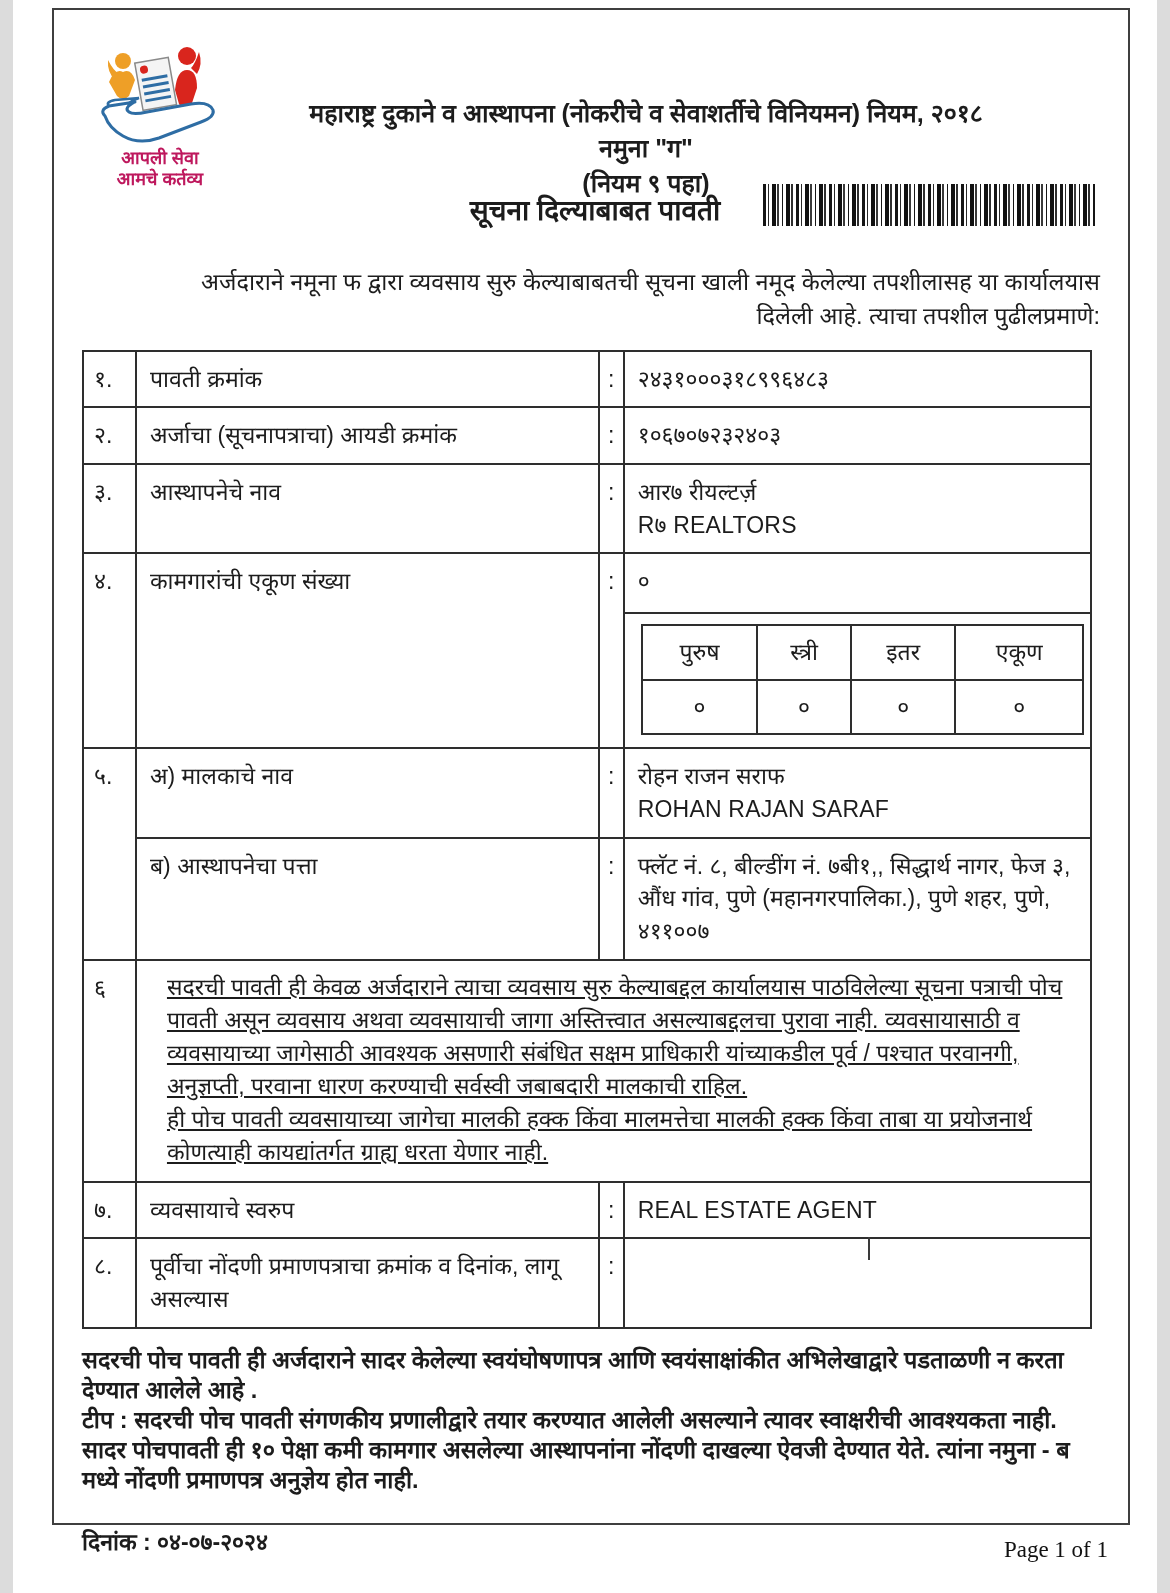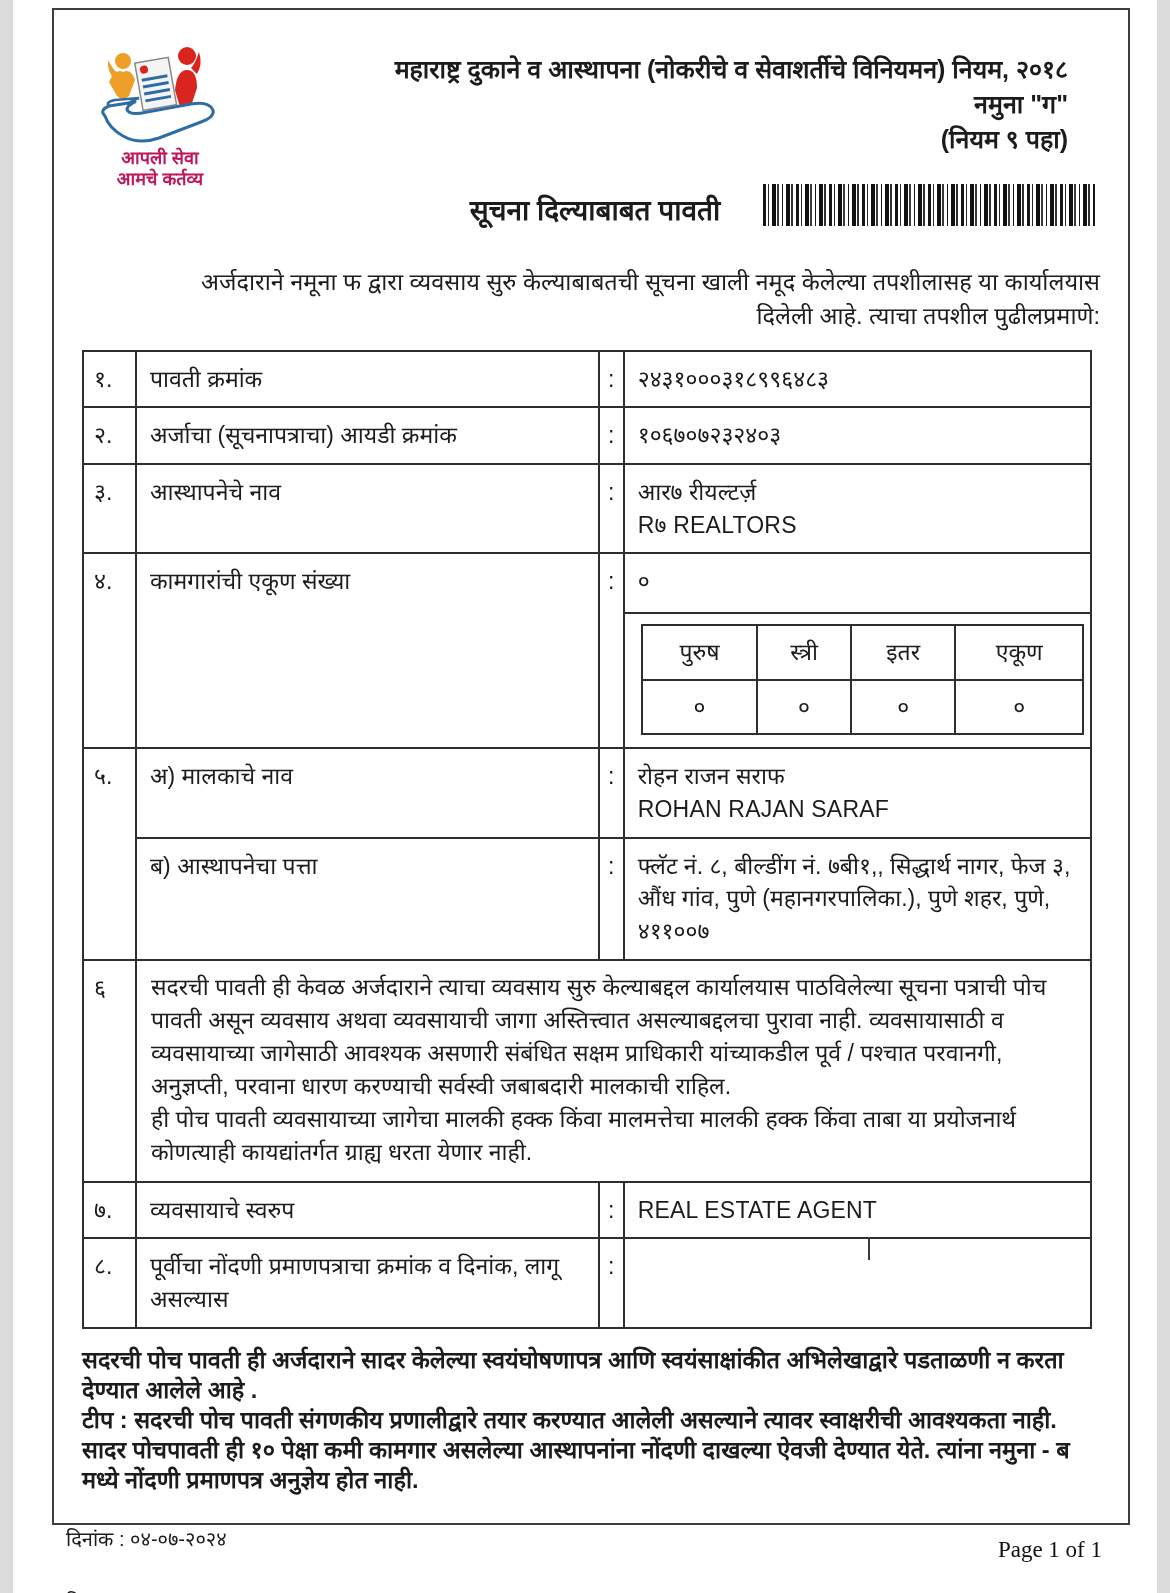--- a/index.html
+++ b/index.html
@@ -23,21 +23,21 @@
     border: 2px solid #3f3f3f;
     background: #fff;
   }
 
   
   .header { position: relative; height: 178px; }
   .logo-block { position: absolute; left: 32px; top: 34px; width: 148px; text-align: center; }
   .logo-art { width: 130px; height: 104px; display: block; margin: 0 auto; }
   .logo-caption { font-weight: bold; font-size: 18px; line-height: 1.18; color: #be185d; }
 
-  .title-block { text-align: right; padding-top: 42px; margin-left: 170px; margin-right: 60px; }
+  .title-block { text-align: center; padding-top: 86px; margin-left: 170px; margin-right: 60px; }
   .title-line { font-weight: bold; font-size: 25px; line-height: 35px; }
 
   .receipt-row { position: relative; height: 52px; }
   .receipt-title {
     position: absolute; left: 8px; right: 0; top: 2px;
     text-align: center; font-weight: bold; font-size: 28px;
   }
   .barcode {
     position: absolute; right: 33px; top: -4px;
     width: 332px; height: 42px;
@@ -80,45 +80,45 @@
   .zero-line { padding: 11px 13px 14px 13px; border-bottom: 2px solid #2e2e2e; }
   .workers-wrap { padding: 10px 6px 12px 16px; text-align: center; }
   .workers-table { width: 100%; font-size: 23px; }
   .workers-table td {
     border: 2px solid #2e2e2e;
     padding: 10px 12px;
   }
   .workers-table .wh { height: 52px; }
 
   
-  td.para-cell { padding: 10px 14px 12px 14px; }
+  td.para-cell { padding: 10px 14px 12px 30px; text-decoration: underline; }
   .para-cell p { line-height: 33px; }
 
   
   td.cursor-cell { position: relative; }
   .cursor-tick {
     position: absolute; left: 243px; top: -2px;
     width: 2px; height: 23px; background: #3a3a3a;
   }
 
   
   .notes {
     margin: 16px 26px 0 28px;
     font-weight: bold;
     font-size: 23.5px; line-height: 30px;
   }
 
-  .meta-line { margin: 0 12px; font-size: 20px; }
+  .meta-line { margin: 0 28px; font-size: 23px; font-weight: bold; }
   .meta-date  { margin-top: 30px; }
   .meta-place { margin-top: 36px; }
 
   
   .page-number {
     position: absolute;
-    right: 68px; top: 1537px;
+    right: 62px; top: 1537px;
     font-family: "Liberation Serif", "DejaVu Serif", serif;
     font-size: 23px; color: #111;
   }
 </style>
 </head>
 <body>
 
 <div class="edge-strip left"></div>
 <div class="edge-strip right"></div>
 

